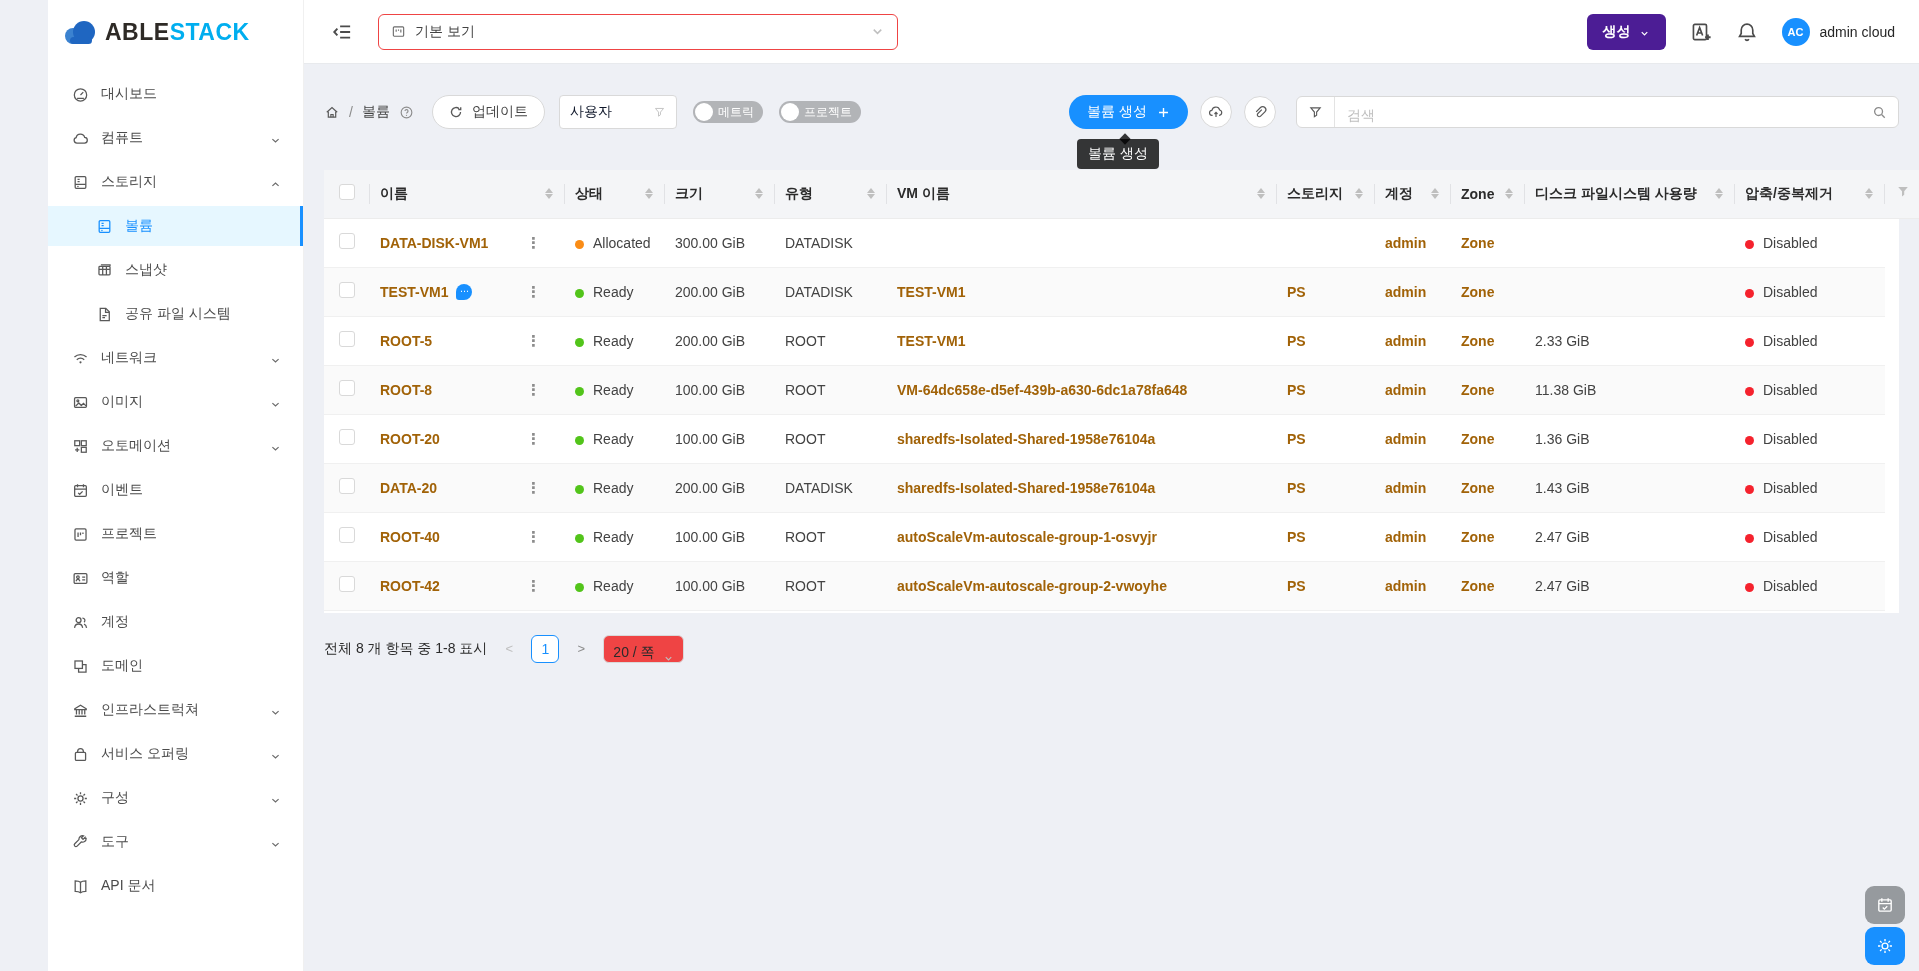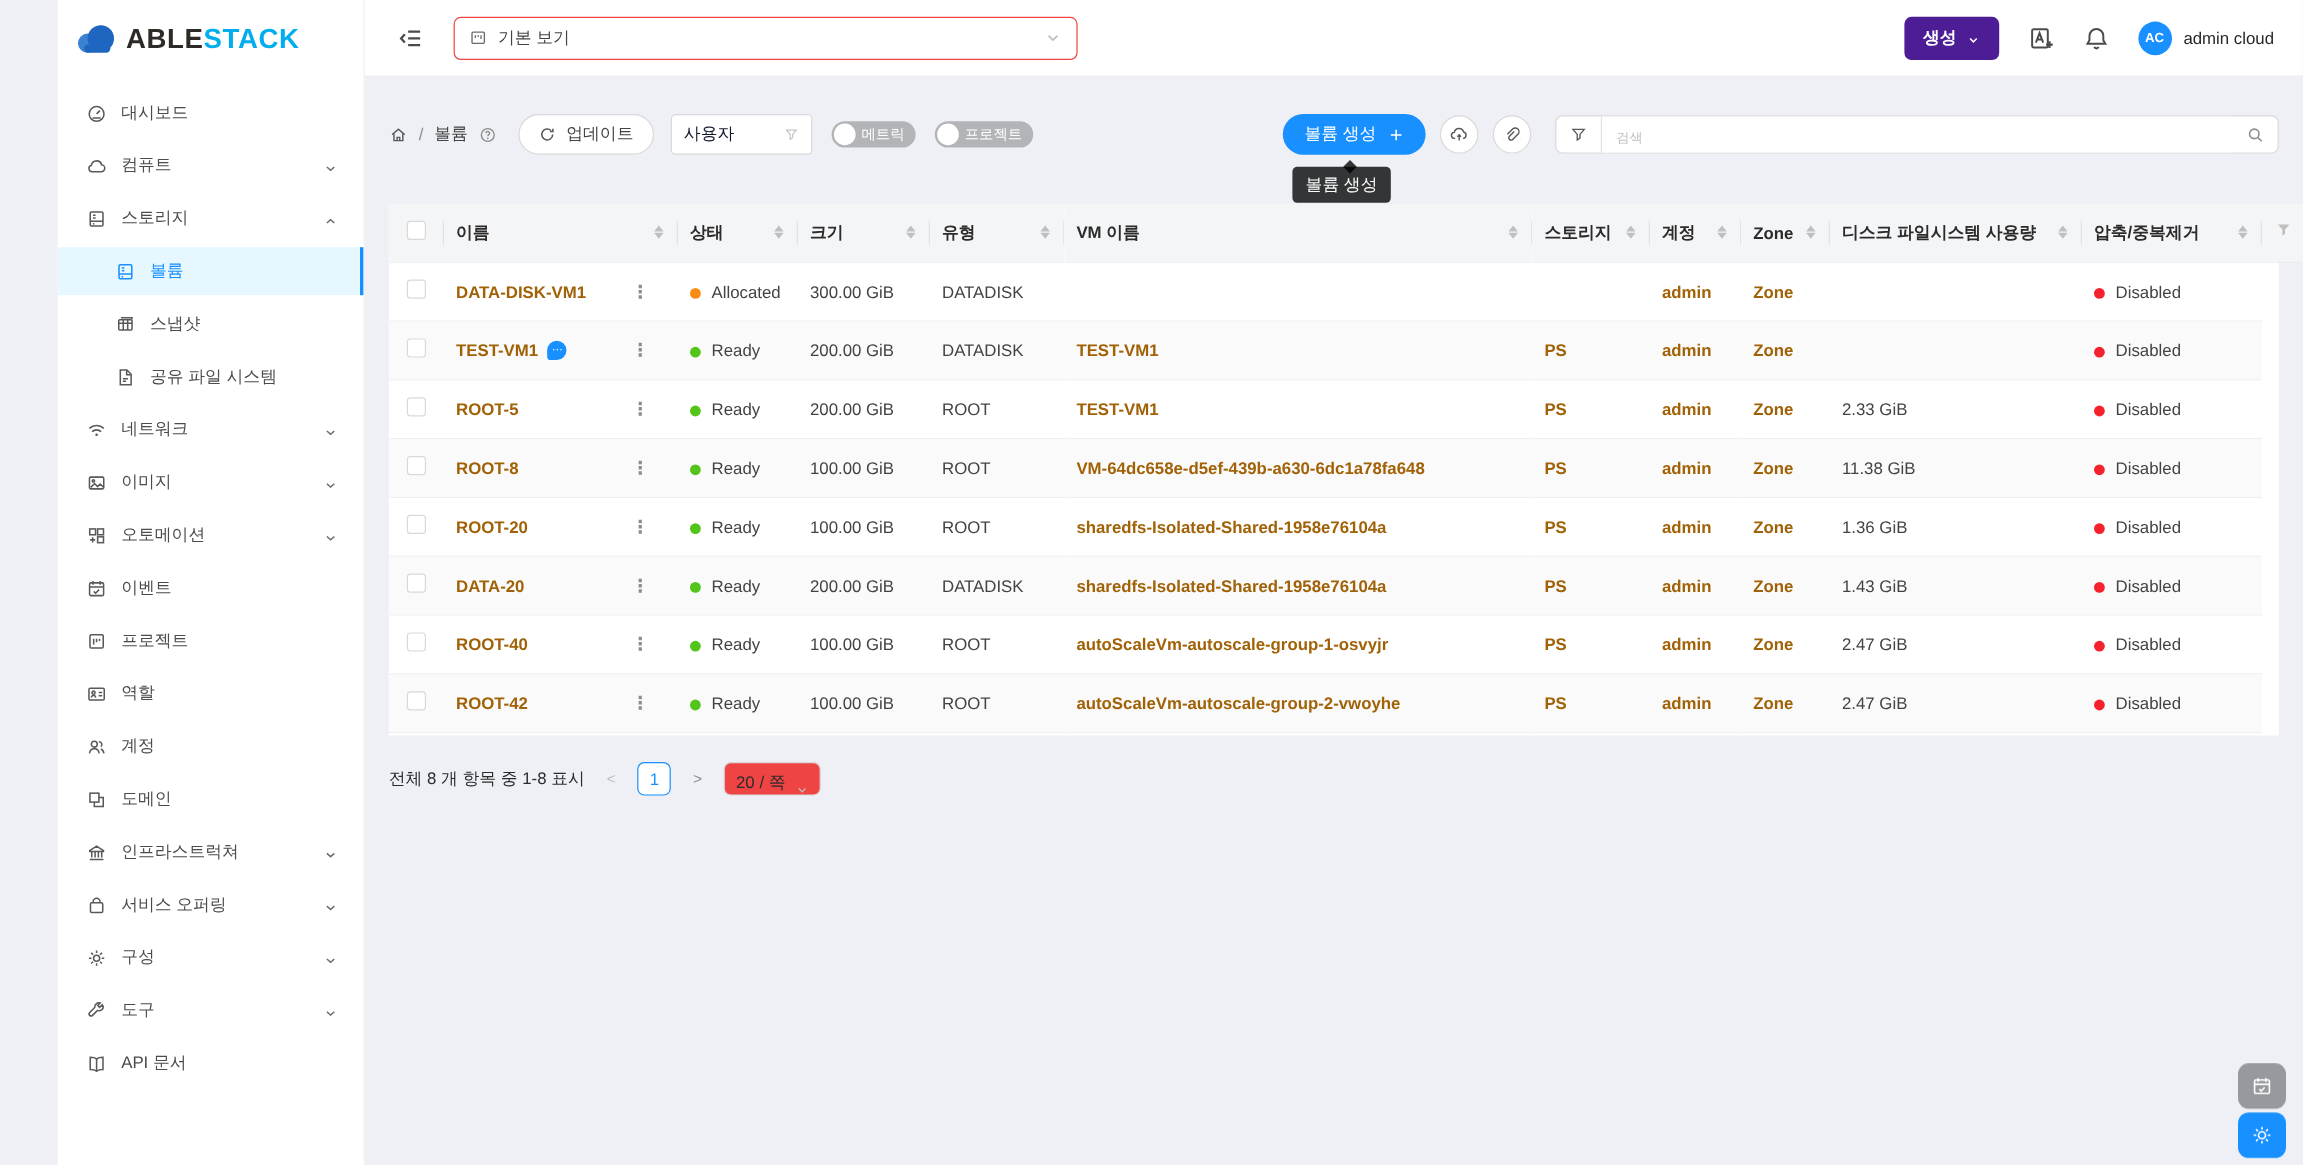--- a/index.html
+++ b/index.html
@@ -82,21 +82,21 @@
     background:rgba(0,0,0,.78); transform:rotate(45deg); }
   .circ-btn { width:32px; height:32px; border-radius:50%; border:1px solid #d9d9d9;
     background:#fff; margin-left:12px; display:flex; align-items:center; justify-content:center;
     color:#595959; cursor:pointer; flex:none; }
   .circ-btn svg { width:16px; height:16px; }
   .search { margin-left:20px; flex:1; max-width:622px; height:32px; border:1px solid #d9d9d9;
     border-radius:6px; background:#fff; display:flex; align-items:stretch; overflow:hidden; }
   .search .addon { width:38px; border-right:1px solid #e3e3e3; display:flex; align-items:center;
     justify-content:center; color:#595959; cursor:pointer; }
   .search .addon svg, .search .mag svg { width:15px; height:15px; }
-  .search input { flex:1; border:none; outline:none; padding:18px 12px; font-size:11px;
+  .search input { flex:1; border:none; outline:none; padding:18px 12px; font-size:14px;
     color:#434343; font-family:Liberation Sans, sans-serif; }
   .search input::placeholder { color:#bfbfbf; }
   .search .mag { width:38px; display:flex; align-items:center; justify-content:center;
     color:#8c8c8c; cursor:pointer; }
 
   
   .table-card { margin:40px 6px 0; background:#fff; padding-bottom:2px; }
   table { width:100%; table-layout:fixed; border-collapse:collapse; }
   thead th { height:48px; background:#f4f5f7; font-weight:700; font-size:14px; color:#2b2b2b;
     text-align:left; padding:0 10px; position:relative; border-bottom:1px solid #ececec; }

